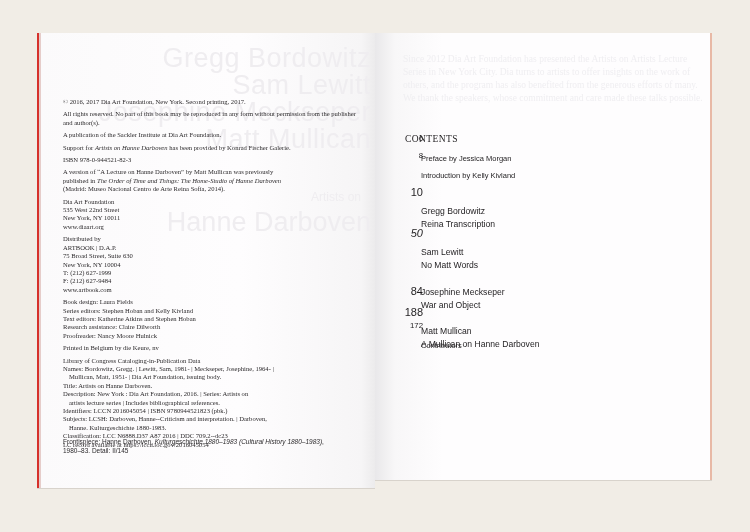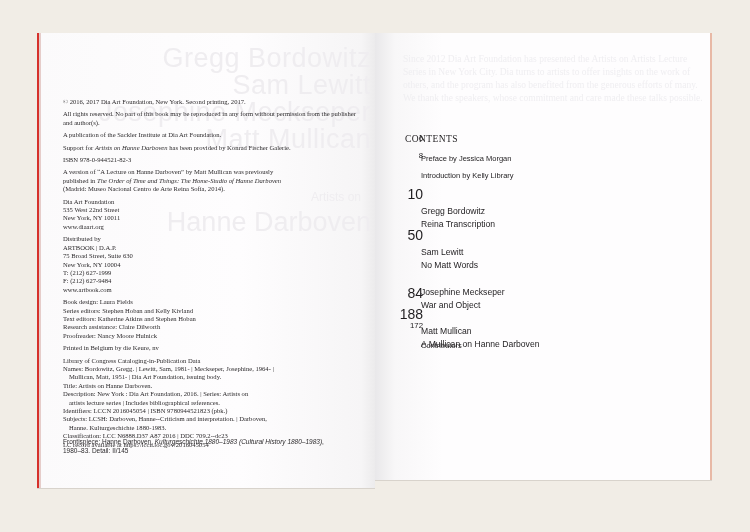--- a/index.html
+++ b/index.html
@@ -74,21 +74,21 @@
     font-family: "Liberation Sans", sans-serif; color: #1f1d1f;
   }
   .toc-item { position: absolute; left: 0; width: 320px; }
   .toc-num {
     position: absolute; left: 20px; width: 28px; text-align: right;
     font-size: 7.5px;
   }
   .toc-title { position: absolute; left: 46px; white-space: nowrap; margin-top: 20px; }
   .toc-item.small .toc-title { font-size: 7.5px; }
   .toc-item.large .toc-title { font-size: 8.6px; line-height: 13px; }
-  .toc-item.large .toc-num { font-size: 14px; }
+  .toc-item.large .toc-num { font-size: 11px; }
   .toc-item.small .toc-num { font-size: 7.8px; }
 </style>
 </head>
 <body>
 
 <div class="spread">
 
   <div class="page page-left">
     <div class="red-edge"></div>
     <div class="red-edge-shadow"></div>
@@ -163,28 +163,28 @@
 
     <div class="contents-heading">CONTENTS</div>
 
     <div class="toc">
       <div class="toc-item small" style="top:101px;">
         <span class="toc-num">6</span>
         <span class="toc-title">Preface by Jessica Morgan</span>
       </div>
       <div class="toc-item small" style="top:118px;">
         <span class="toc-num">8</span>
-        <span class="toc-title">Introduction by Kelly Library</span>
+        <span class="toc-title">Introduction by Kelly Kivland</span>
       </div>
       <div class="toc-item large" style="top:152px;">
         <span class="toc-num" style="top:1px;">10</span>
         <span class="toc-title"><span>Gregg Bordowitz</span><br><span>Reina Transcription</span></span>
       </div>
       <div class="toc-item large" style="top:193px;">
-        <span class="toc-num" style="top:1px;">50</span>
+        <span class="toc-num" style="top:1px;font-style:italic;">50</span>
         <span class="toc-title"><span>Sam Lewitt</span><br><span>No Matt Words</span></span>
       </div>
       <div class="toc-item large" style="top:233px;">
         <span class="toc-num" style="top:19px;">84</span>
         <span class="toc-title"><span>Josephine Meckseper</span><br><span>War and Object</span></span>
       </div>
       <div class="toc-item large" style="top:272px;">
         <span class="toc-num" style="top:1px;">188</span>
         <span class="toc-title"><span>Matt Mullican</span><br><span>A Mullican on Hanne Darboven</span></span>
       </div>

